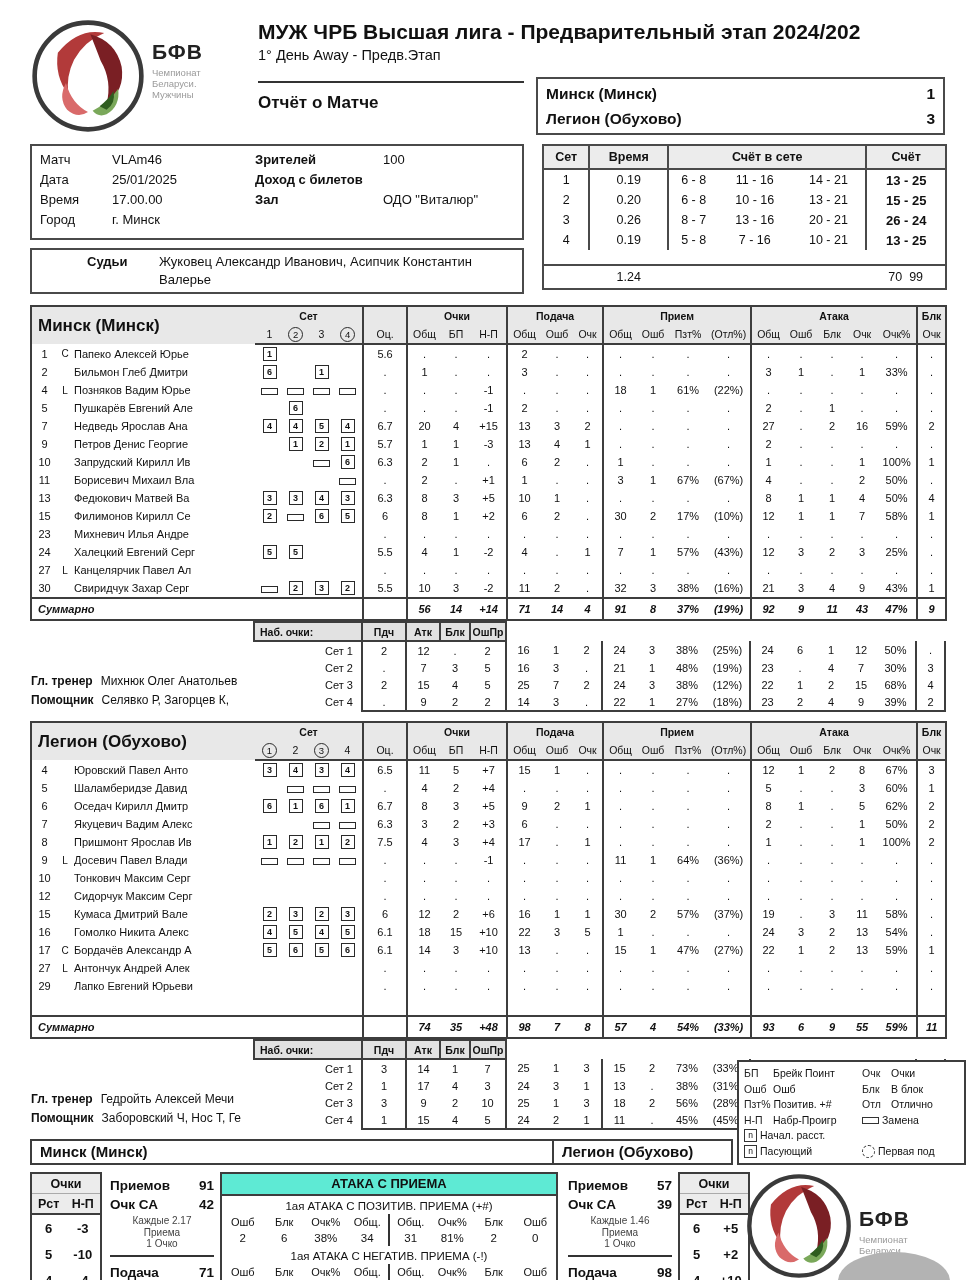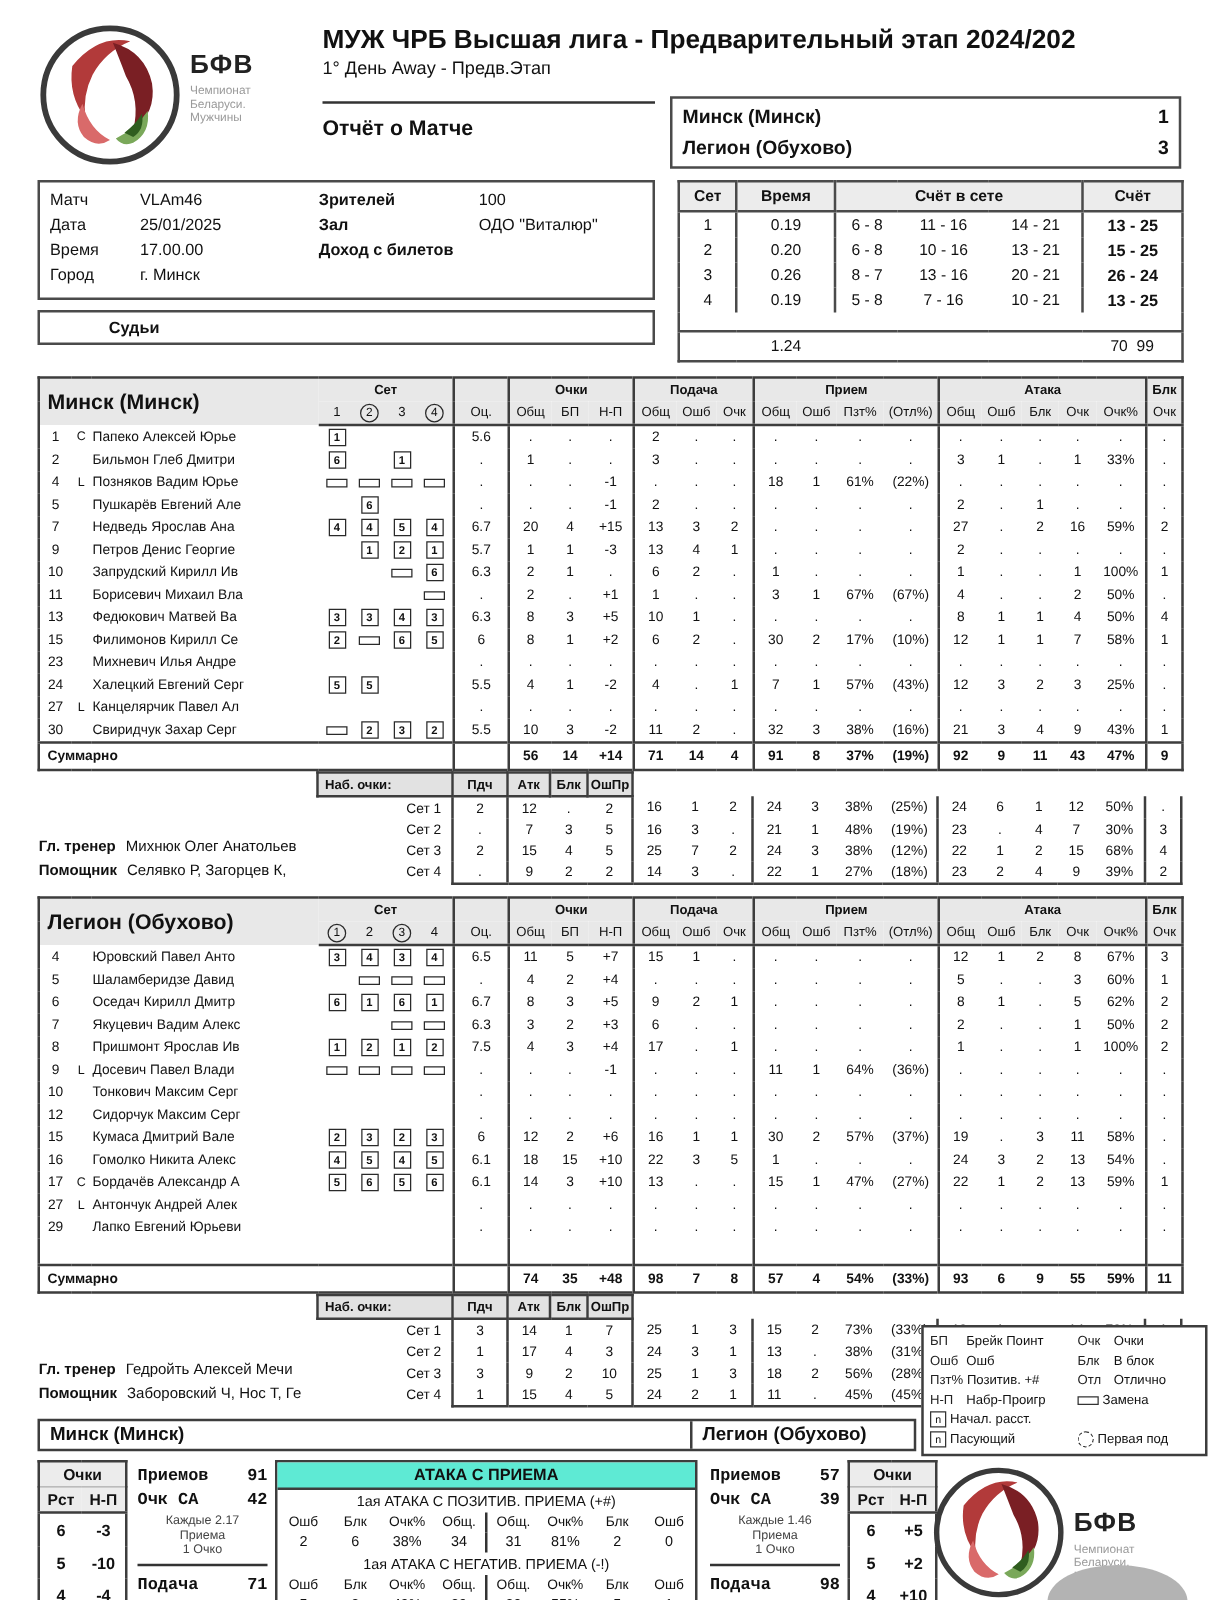--- a/index.html
+++ b/index.html
@@ -49,21 +49,21 @@
   
   table.tt{border-collapse:collapse;table-layout:fixed;width:915px;font-size:11px;border:2px solid #3d3d3d;}
   .tt th,.tt td{padding:0 1px;text-align:center;height:18px;overflow:hidden;white-space:nowrap;}
   .tt thead th{background:#e8e8e8;font-size:10.5px;font-weight:normal;}
   .tt thead .grp{font-weight:bold;}
   .tt thead tr:last-child th{border-bottom:2px solid #3d3d3d;}
   .tt .team-cell{font-size:17px;font-weight:bold;text-align:left;padding-left:6px;}
   .gl{border-left:2px solid #3d3d3d;}
   .tt .name{text-align:left;}
   .tt .role{font-size:10px;}
-  .tt tr.sum td{border-top:2px solid #3d3d3d;font-weight:bold;height:20px;}
+  .tt tr.sum td{border-top:2px solid #3d3d3d;font-weight:bold;height:20px;font-style:italic;}
   .tt tr.sum .slabel{text-align:left;padding-left:6px;}
   .tt tr.filler td{height:20px;}
   .slot{display:inline-block;width:26px;text-align:center;vertical-align:middle;}
   .pb{display:inline-block;width:12px;height:12px;border:1.5px solid #2a2a2a;font-size:9px;line-height:12px;text-align:center;font-weight:bold;vertical-align:middle;background:#fff;}
   .sb{display:inline-block;width:15px;height:5px;border:1.5px solid #2a2a2a;vertical-align:middle;background:#fff;}
   .circ{display:inline-block;width:13px;height:13px;border:1px solid #2a2a2a;border-radius:50%;line-height:13px;font-size:9.5px;}
   
   table.ps{border-collapse:collapse;table-layout:fixed;width:915px;font-size:11px;margin-bottom:9px;}
   .ps td{padding:0 1px;text-align:center;height:17px;white-space:nowrap;overflow:hidden;}
   .ps .nabh{background:#e2e2e2;border:2px solid #3d3d3d;font-size:10.5px;font-weight:bold;}
@@ -85,21 +85,21 @@
   .lkey{display:inline-block;min-width:26px;color:#222;}
   .icon-sub{display:inline-block;width:15px;height:5px;border:1.5px solid #333;background:#fff;}
   .icon-box{display:inline-block;width:11px;height:11px;border:1.5px solid #333;font-size:8.5px;line-height:11px;text-align:center;}
   .icon-circ{display:inline-block;width:11px;height:11px;border:1.5px dashed #333;border-radius:50%;}
   .bflex{display:flex;margin-top:7px;align-items:flex-start;}
   table.dist{border-collapse:collapse;border:2px solid #3d3d3d;width:72px;font-size:12px;text-align:center;flex:none;}
   .dist th{background:#ececec;font-size:12.5px;height:17px;border-bottom:1px solid #aaa;}
   .dist .subh th{border-bottom:2px solid #3d3d3d;}
   .dist td{height:24px;font-weight:bold;font-size:13px;}
   .sblock{width:104px;flex:none;margin:4px 6px 0 8px;}
-  .sline{display:flex;justify-content:space-between;font-weight:bold;font-size:13.5px;line-height:19px;font-family:Liberation Mono, monospace;}
+  .sline{display:flex;justify-content:space-between;font-weight:bold;font-size:13.5px;line-height:19px;}
   .snote{font-size:10px;color:#444;text-align:center;font-weight:normal;margin:1px 0 4px 0;line-height:11.5px;}
   .ssep{border-top:2px solid #333;margin:5px 0 6px 0;}
   .atkcol{width:338px;flex:none;}
   .atk-box{border:2px solid #3d3d3d;margin-bottom:9px;background:#fff;}
   .atk-title{background:#5eead4;border-bottom:2px solid #3d3d3d;font-weight:bold;text-align:center;font-size:13px;height:20px;line-height:20px;}
   .atk-sub{text-align:center;font-size:11.5px;margin-top:3px;line-height:15px;}
   .atk-grid{display:flex;}
   .atk-grid span{flex:1;text-align:center;font-size:11px;line-height:16px;}
   .atk-grid span:nth-child(5){border-left:2px solid #333;}
   .atk-grid.vals span{font-size:11.5px;}
@@ -174,32 +174,33 @@
                 <span class="ilab">Город</span>
                 <span>г. Минск</span>
               </div>
             </div>
           <div class="ic2" id="info-right">
               <div class="irow">
                 <span class="ilab2">Зрителей</span>
                 <span>100</span>
               </div>
               <div class="irow">
+                <span class="ilab2">Доход с билетов</span>
+                <span></span>
+              </div>
+              <div class="irow">
                 <span class="ilab2">Зал</span>
                 <span>ОДО "Виталюр"</span>
-              </div>
-              <div class="irow">
-                <span class="ilab2">Доход с билетов</span>
-                <span></span>
               </div>
             </div>
         </div>
       </div>
       <div class="ref-box">
         <span class="ref-lab">Судьи</span>
+        <span>Жуковец Александр Иванович, Асипчик Константин Валерье</span>
       </div>
     </div>
     <div class="setwrap" id="set-table-mount">
         <table class="st">
           <thead>
             <tr>
               <th>Сет</th>
               <th class="vl">Время</th>
               <th class="vl" colspan="3">Счёт в сете</th>
               <th class="vl">Счёт</th>

